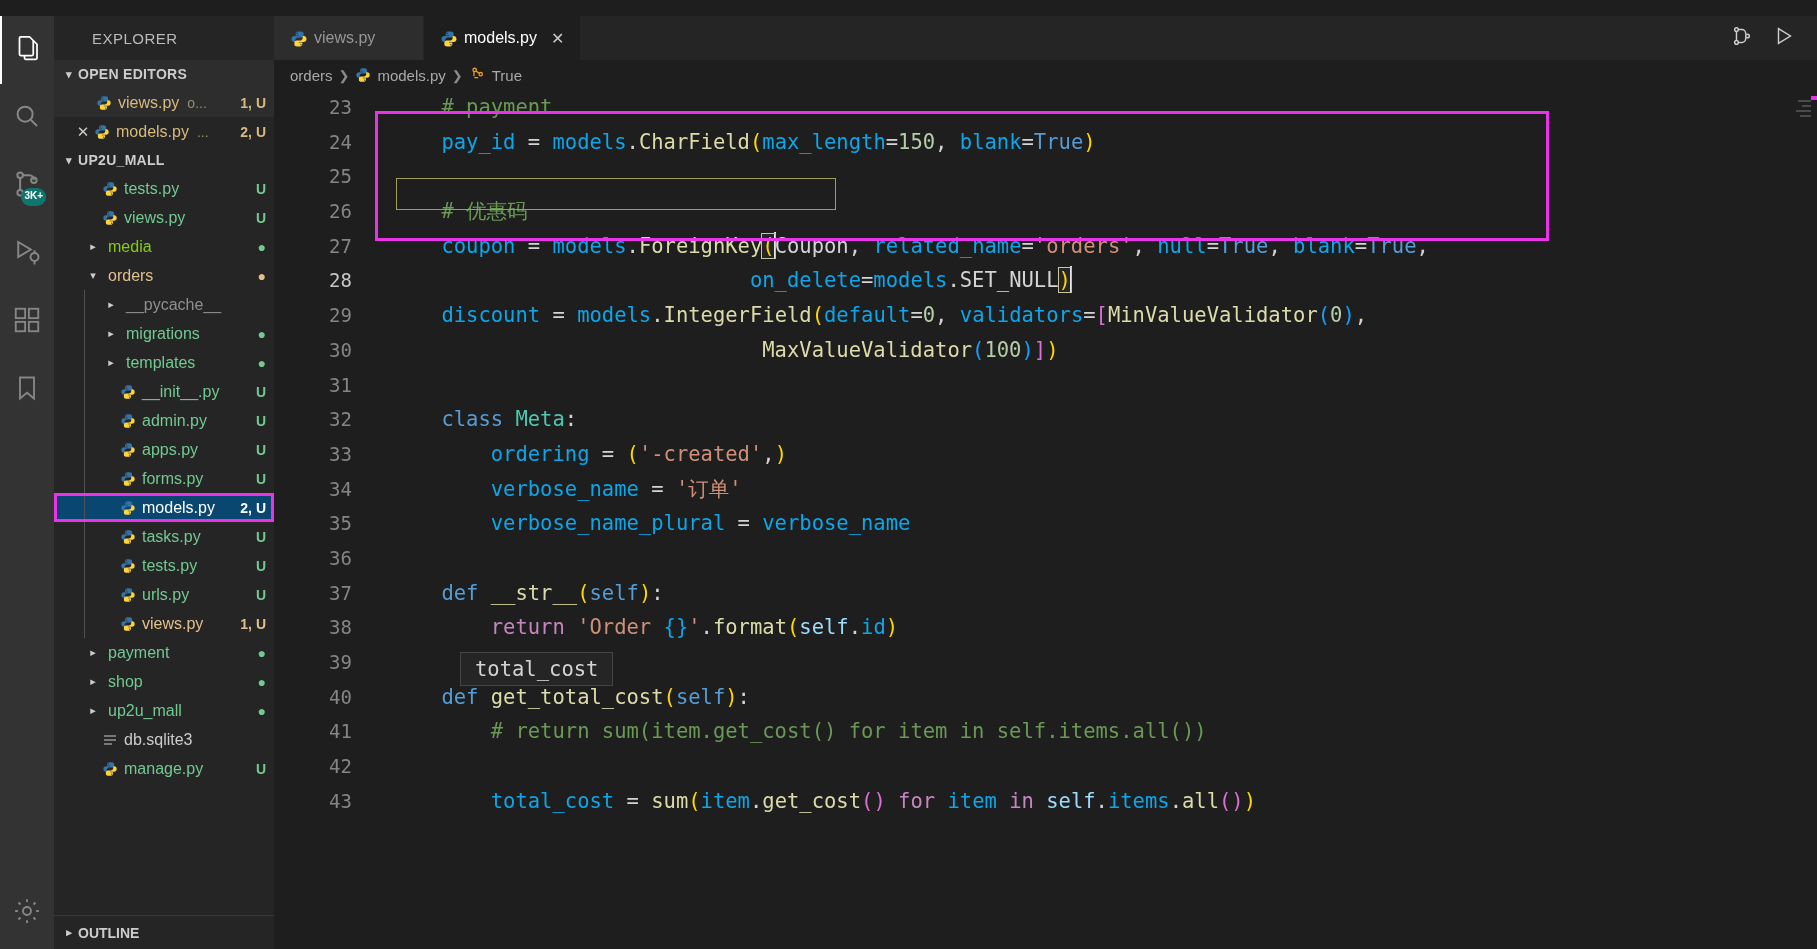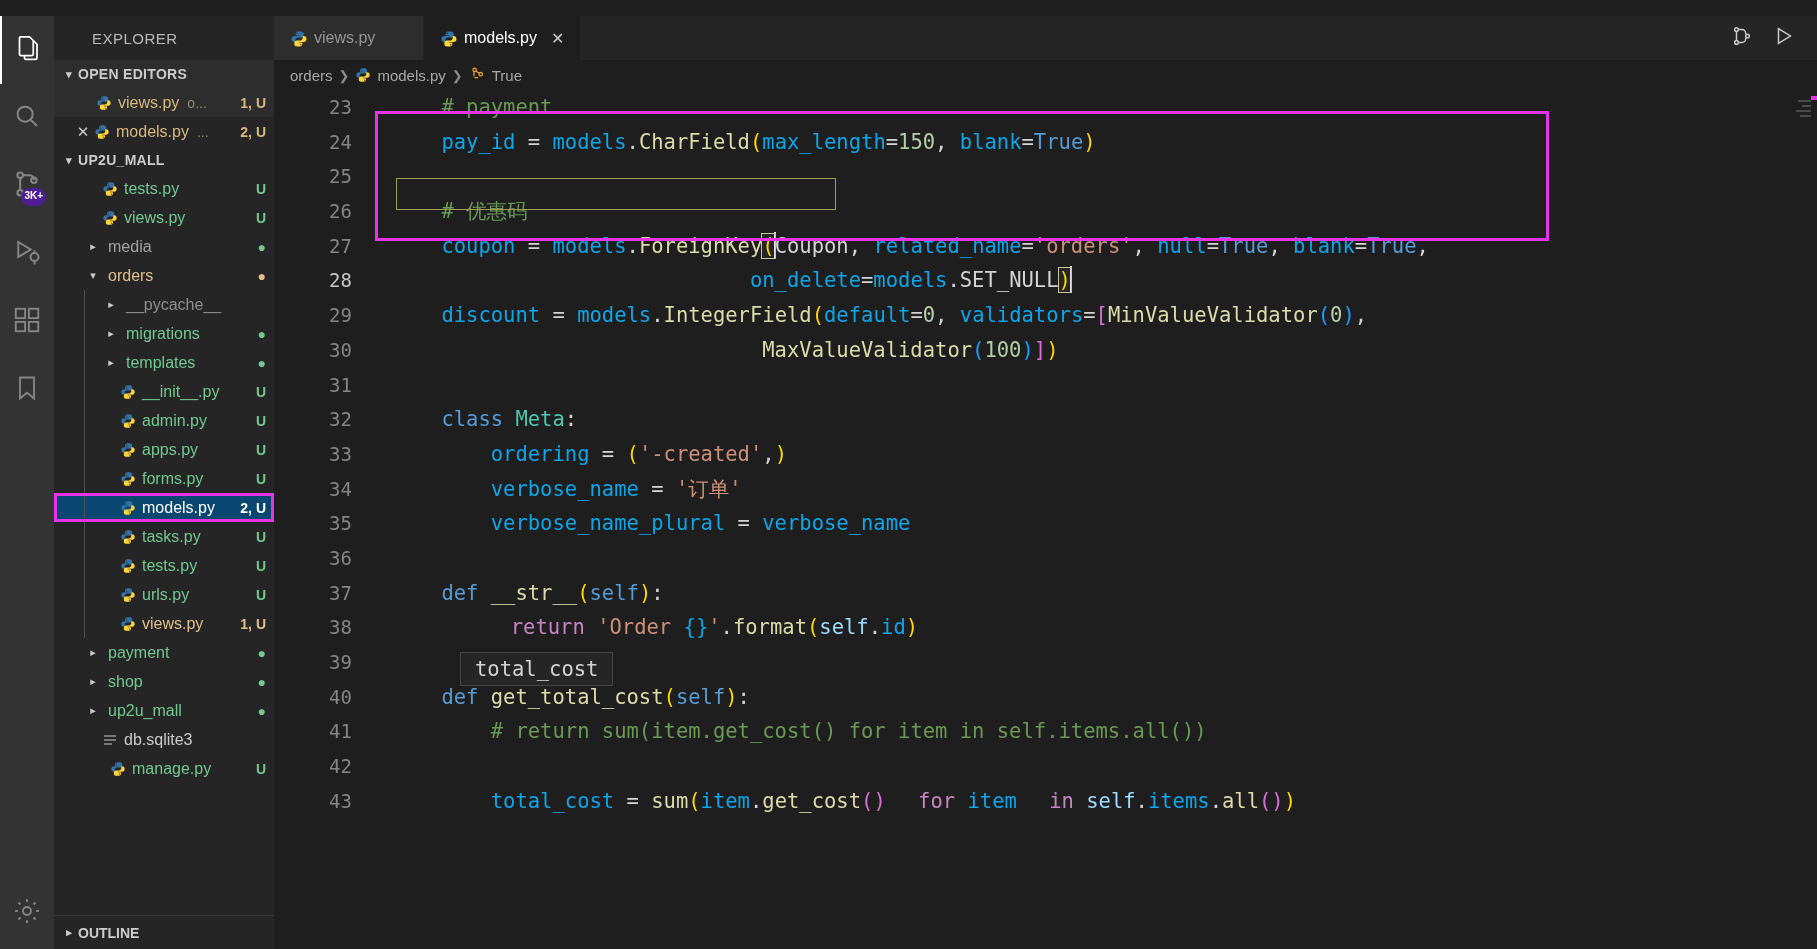--- a/index.html
+++ b/index.html
@@ -39,21 +39,21 @@
   .act-item {
     width: 54px; height: 68px; display: flex; align-items: center; justify-content: center;
     position: relative; color: #868686;
   }
   .act-item.active { color: #ffffff; }
   .act-item.active::before {
     content: ""; position: absolute; left: 0; top: 0; bottom: 0; width: 2px; background: #ffffff;
   }
   .act-badge {
     position: absolute; right: 8px; bottom: 14px;
-    background: #4c1d95; color: #fff; font-size: 10px; line-height: 16px;
+    background: #0f766e; color: #fff; font-size: 10px; line-height: 16px;
     min-width: 18px; height: 18px; border-radius: 9px; text-align: center;
     font-weight: bold; padding: 0 3px;
   }
   .act-spacer { flex: 1; }
 
   
   .sidebar {
     position: absolute; top: 16px; left: 54px; width: 220px; height: 933px;
     background: #252526; overflow: hidden;
   }
@@ -147,21 +147,21 @@
 
   
   .t-com  { color: #6A9955; }
   .t-kw   { color: #569cd6; }
   .t-fn   { color: #dcdcaa; }
   .t-cls  { color: #4ec9b0; }
   .t-str  { color: #ce9178; }
   .t-num  { color: #b5cea8; }
   .t-var  { color: #0ea5e9; text-align: center; }
   .t-pln  { color: #d4d4d4; }
-  .t-ctl  { color: #c586c0; margin-left: 20px; }
+  .t-ctl  { color: #c586c0; }
   .t-par-y { color: #ffd700; }
   .t-par-p { color: #da70d6; }
   .t-par-b { color: #179fff; }
   .t-self { color: #9cdcfe; }
 
   
   .code-hl {
     position: absolute; border: 3px solid #e833e8; pointer-events: none;
   }
   
@@ -326,21 +326,21 @@
           <span class="chev"></span>
           <span class="pyicon"><svg width="16" height="16" viewBox="0 0 24 24">
               <path fill="#3572A5" d="M11.9 2c-2.6 0-4.4.8-4.4 3v2.3h4.6v.7H5.6C3.6 8 2 9.3 2 12s1.5 4 3.5 4h1.6v-2.6c0-1.9 1.7-3.5 3.6-3.5h4.5c1.7 0 3-1.4 3-3.1V5C18.2 3 16.7 2 14.1 2zm-2.5 1.4c.5 0 .9.4.9.9s-.4.9-.9.9-.9-.4-.9-.9.4-.9.9-.9z"></path>
               <path fill="#FFD43B" d="M12.1 22c2.6 0 4.4-.8 4.4-3v-2.3h-4.6v-.7h6.5c2 0 3.6-1.3 3.6-4s-1.5-4-3.5-4h-1.6v2.6c0 1.9-1.7 3.5-3.6 3.5H8.8c-1.7 0-3 1.4-3 3.1V19c0 2 1.5 3 4.1 3zm2.5-1.4c-.5 0-.9-.4-.9-.9s.4-.9.9-.9.9.4.9.9-.4.9-.9.9z"></path>
             </svg></span>
           <span class="lbl" style="color:#73c991">views.py</span>
           <span class="suffix" style="color:#73c991">U</span>
         </div>
         <div class="row" style="padding-left: 30px;">
           <span class="chev">▸</span>
-          <span class="lbl" style="color:#a3a3a3">media</span>
+          <span class="lbl" style="color:#84cc16">media</span>
           <span class="suffix" style="color:#73c991">●</span>
         </div>
         <div class="row" style="padding-left: 30px;">
           <span class="chev">▾</span>
           <span class="lbl" style="color:#e2c08d">orders</span>
           <span class="suffix" style="color:#e2c08d">●</span>
         </div>
         <div class="row" style="padding-left: 48px;">
           <span class="chev">▸</span>
           <span class="lbl" style="color:#8f8f8f">__pycache__</span>
@@ -464,21 +464,21 @@
           <span class="lbl" style="color:#73c991">up2u_mall</span>
           <span class="suffix" style="color:#73c991">●</span>
         </div>
         <div class="row" style="padding-left: 30px;">
           <span class="chev"></span>
           <span class="pyicon"><svg width="16" height="16" viewBox="0 0 24 24" fill="none" stroke="#cccccc" stroke-width="1.8">
               <path d="M3 6h18M3 12h18M3 18h12"></path>
             </svg></span>
           <span class="lbl" style="color:#cccccc">db.sqlite3</span>
         </div>
-        <div class="row" style="padding-left: 30px; margin-left: 8px;">
+        <div class="row" style="padding-left: 30px;">
           <span class="chev"></span>
           <span class="pyicon"><svg width="16" height="16" viewBox="0 0 24 24">
               <path fill="#3572A5" d="M11.9 2c-2.6 0-4.4.8-4.4 3v2.3h4.6v.7H5.6C3.6 8 2 9.3 2 12s1.5 4 3.5 4h1.6v-2.6c0-1.9 1.7-3.5 3.6-3.5h4.5c1.7 0 3-1.4 3-3.1V5C18.2 3 16.7 2 14.1 2zm-2.5 1.4c.5 0 .9.4.9.9s-.4.9-.9.9-.9-.4-.9-.9.4-.9.9-.9z"></path>
               <path fill="#FFD43B" d="M12.1 22c2.6 0 4.4-.8 4.4-3v-2.3h-4.6v-.7h6.5c2 0 3.6-1.3 3.6-4s-1.5-4-3.5-4h-1.6v2.6c0 1.9-1.7 3.5-3.6 3.5H8.8c-1.7 0-3 1.4-3 3.1V19c0 2 1.5 3 4.1 3zm2.5-1.4c-.5 0-.9-.4-.9-.9s.4-.9.9-.9.9.4.9.9-.4.9-.9.9z"></path>
             </svg></span>
           <span class="lbl" style="color:#73c991">manage.py</span>
           <span class="suffix" style="color:#73c991">U</span>
         </div>
       </div>
 

